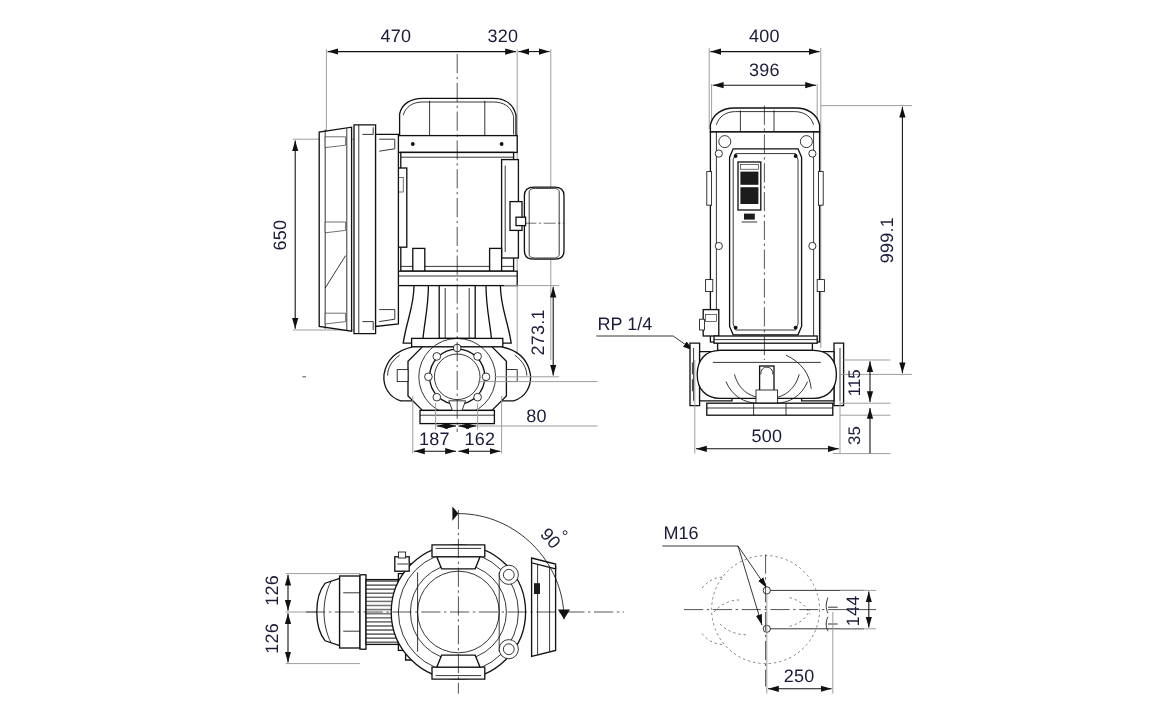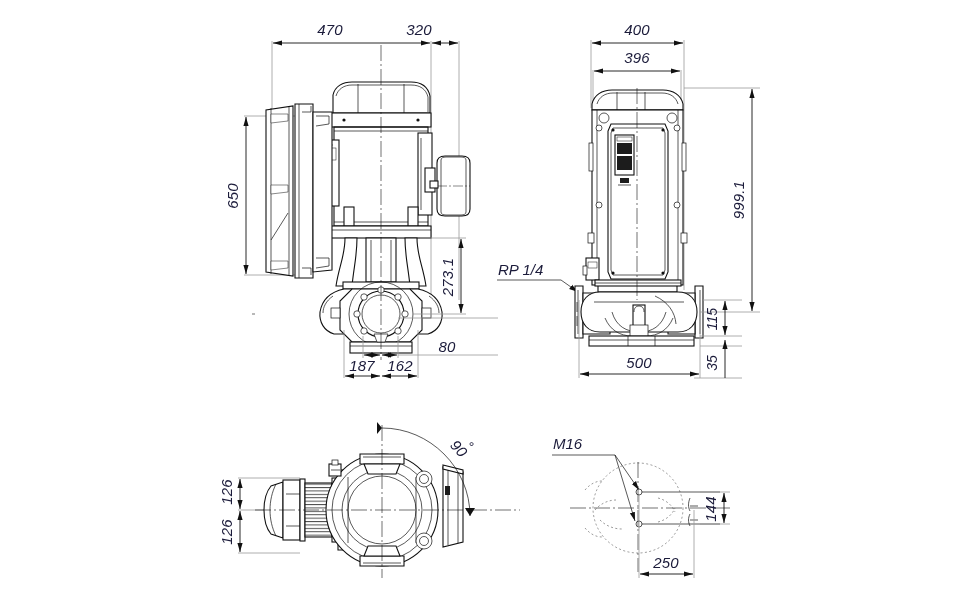--- a/index.html
+++ b/index.html
@@ -1,21 +1,21 @@
 <!DOCTYPE html>
 <html><head>
 <meta charset="utf-8">
 <title>Pump Dimensional Drawing</title>
 <style>
   html,body{margin:0;padding:0;background:#ffffff;}
   body{
     font-family:"Liberation Sans", sans-serif;
     width:976px;height:600px;overflow:hidden;position:relative;
   }
-  #sheet{position:absolute;left:0;top:0;width:852px;height:600px;font-style:italic;}
+  #sheet{position:absolute;left:0;top:0;width:852px;height:600px;}
   svg{display:block;}
   .dimtext{
     font-family:"Liberation Sans", sans-serif;
     font-size:15px;
     fill:#1b1b3a;
     letter-spacing:0.2px;
   }
   .dimtext-sm{
     font-family:"Liberation Sans", sans-serif;
     font-size:14px;

